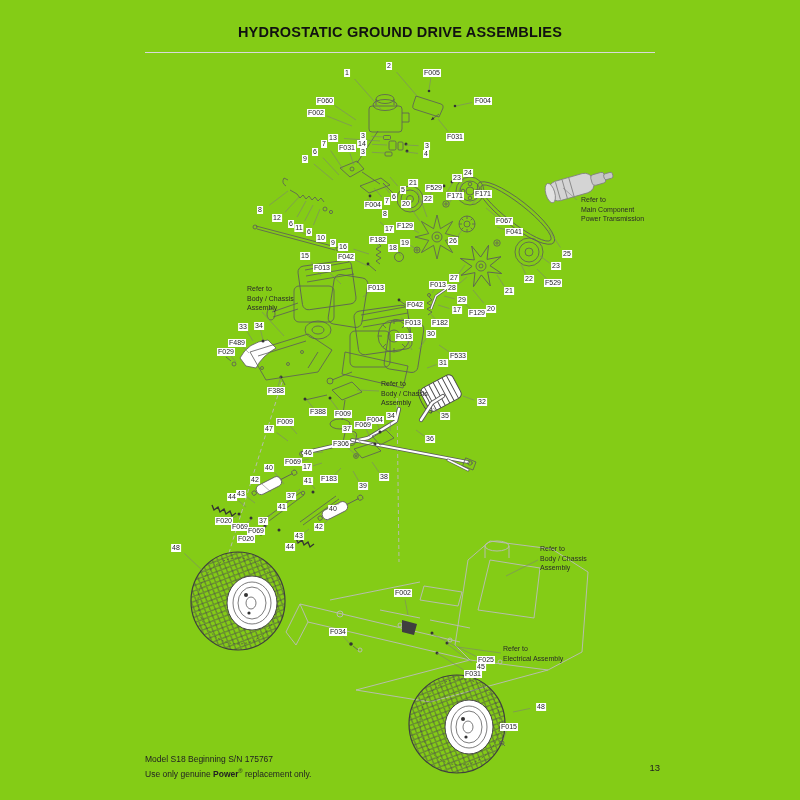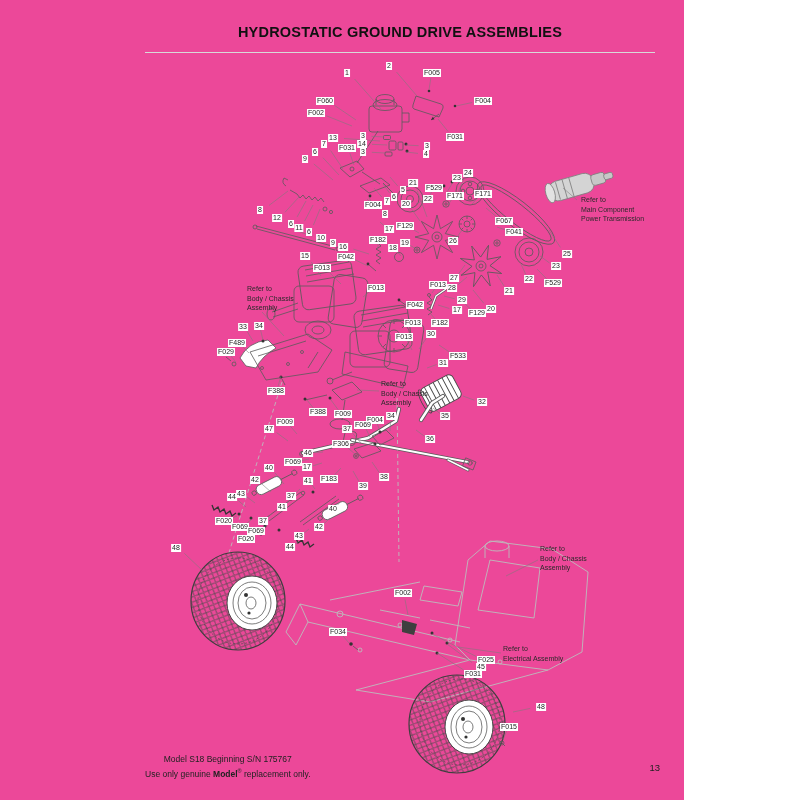--- a/index.html
+++ b/index.html
@@ -1,26 +1,26 @@
 <!DOCTYPE html>
 <html><head>
 <meta charset="utf-8">
 <style>
   html,body{margin:0;padding:0;background:#fff;}
-  #page{position:relative;width:684px;height:800px;background:#ec4899;overflow:hidden;
+  #page{position:relative;width:800px;height:800px;background:#84cc16;overflow:hidden;
         font-family:"Liberation Sans",sans-serif;color:#1b1b1b;}
   .title{position:absolute;top:24px;left:0;width:800px;text-align:center;
          font-size:14.5px;font-weight:bold;letter-spacing:.2px;color:#111;}
   .rule{position:absolute;top:52px;left:145px;width:510px;height:1px;background:#d9d9d9;}
   #art{position:absolute;left:0;top:0;}
   #callout-layer{position:absolute;left:0;top:0;width:800px;height:800px;pointer-events:none;}
   .callout{position:absolute;transform:translate(-50%,-50%);font-size:7px;line-height:8px;
            color:#1c1c1c;background:#fff;padding:0 1px;white-space:nowrap;}
   .refer-note{position:absolute;font-size:7px;line-height:9.6px;color:#2a2a2a;white-space:nowrap;}
-  .footer{position:absolute;left:145px;top:753px;font-size:8.5px;line-height:12px;color:#222;text-align:center;}
+  .footer{position:absolute;left:145px;top:753px;font-size:8.5px;line-height:12px;color:#222;}
   .footer b{font-weight:bold;}
   .footer sup{font-size:5.5px;vertical-align:super;}
   .pageno{position:absolute;left:630px;top:762px;width:30px;text-align:right;font-size:9.5px;color:#222;}
   svg .ln{stroke:#5a5a5a;stroke-width:.8;fill:none;}
   svg .ghost{stroke:#bcbcbc;stroke-width:.9;fill:none;}
   svg .dark{fill:#3f3f3f;stroke:none;}
   svg .dot{fill:#333;stroke:none;}
   svg #leader-lines line{stroke:#7a7a7a;stroke-width:.55;}
 </style>
 </head>
@@ -554,16 +554,16 @@
         <div>Assembly</div>
       </div>
       <div class="refer-note" style="left: 503px; top: 644px;">
         <div>Refer to</div>
         <div>Electrical Assembly</div>
       </div>
     </div>
 
   <div class="footer">
     <div>Model S18 Beginning S/N 175767</div>
-    <div><span>Use only genuine </span><b>Model</b><sup>®</sup><span> replacement only.</span></div>
+    <div><span>Use only genuine </span><b>Power</b><sup>®</sup><span> replacement only.</span></div>
   </div>
   <div class="pageno">13</div>
 </div>
 
 </body></html>

